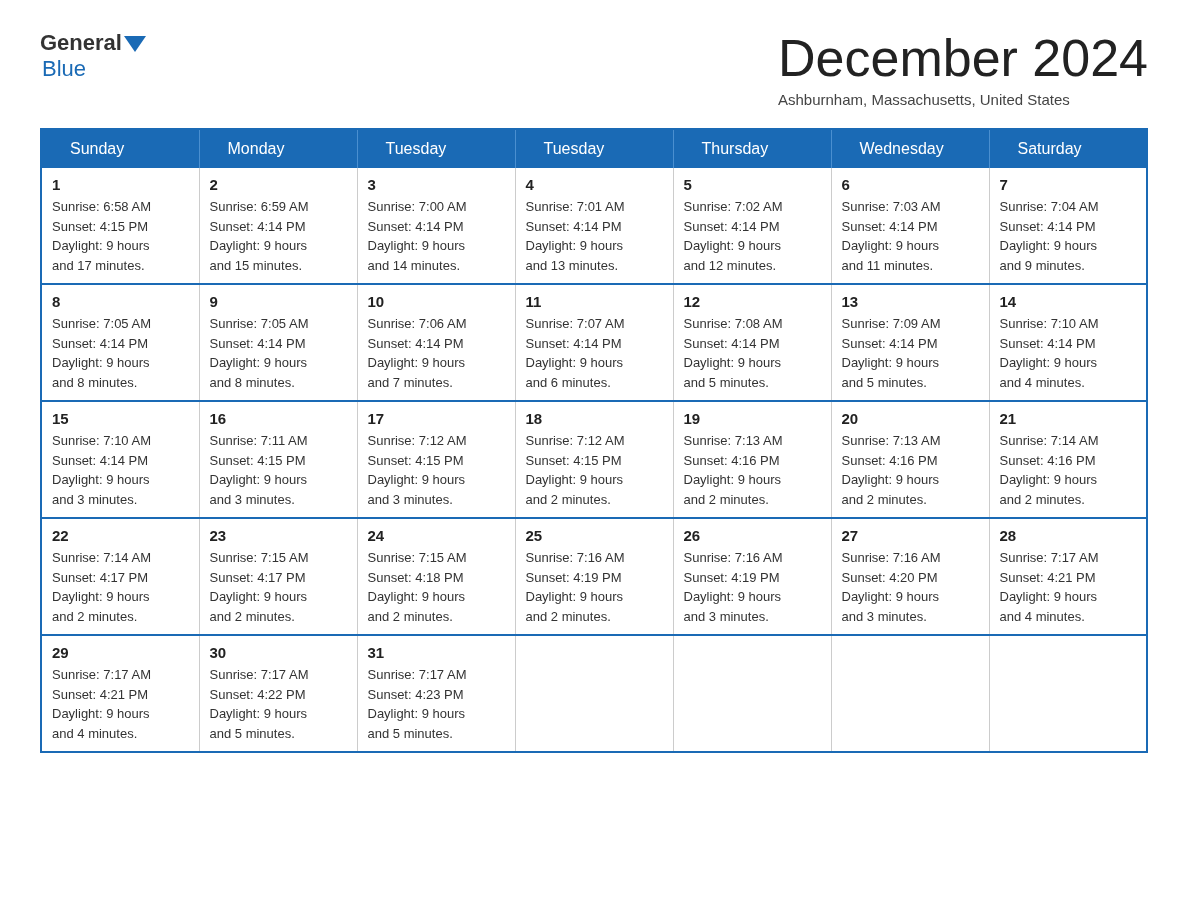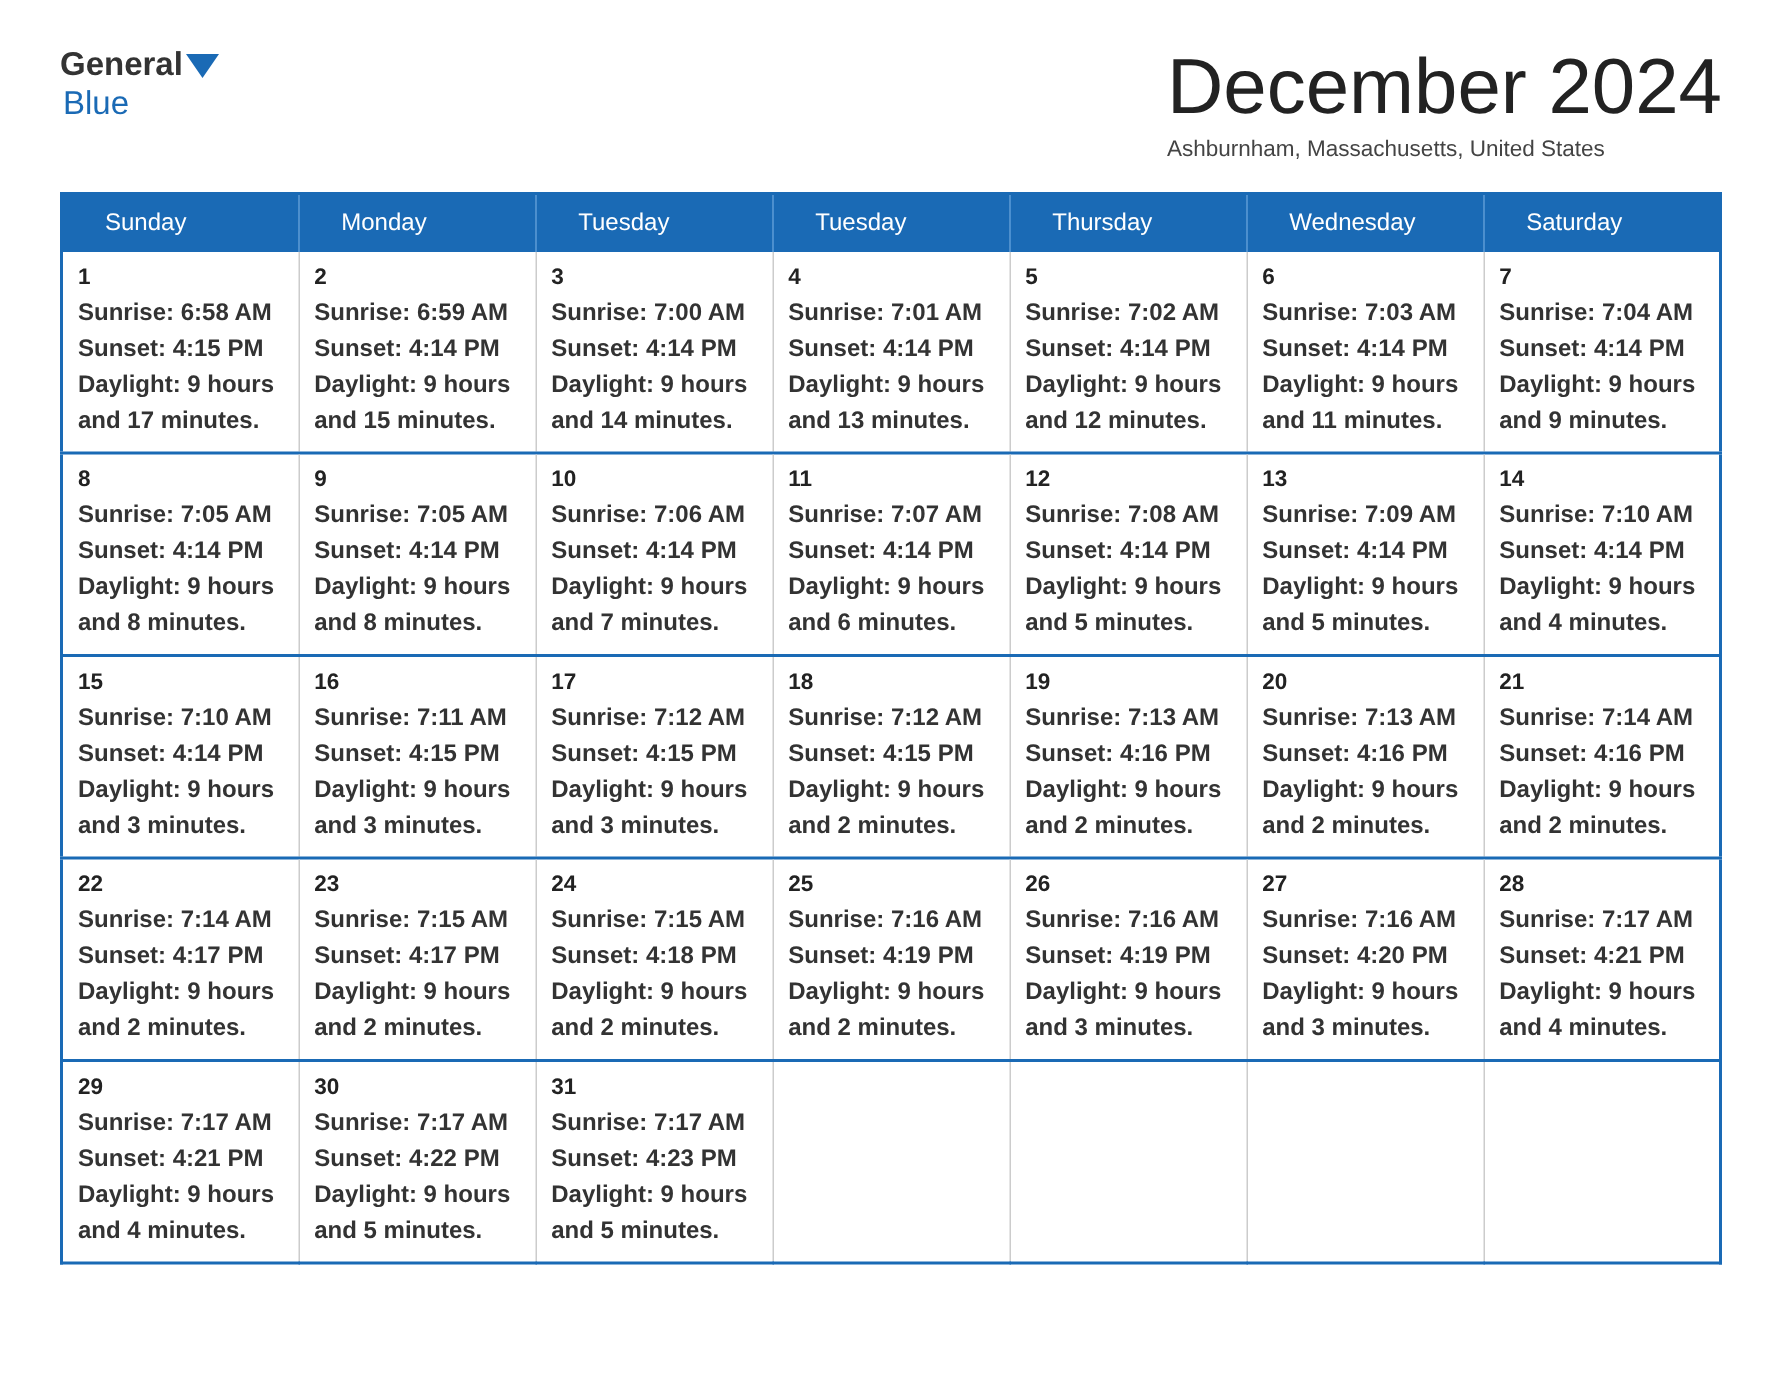--- a/index.html
+++ b/index.html
@@ -84,24 +84,23 @@
       border-bottom: none;
     }
     .day-num {
       font-size: 15px;
       font-weight: bold;
       display: block;
       margin-bottom: 4px;
       color: #222;
     }
     .day-info {
-      font-size: 16px;
+      font-size: 13px;
       line-height: 1.5;
       color: #333;
-      font-weight: bold;
     }
     .empty-cell {
       background: #fff;
     }
   </style>
 </head>
 <body>
 
 <div class="header">
   <div class="logo-container">

